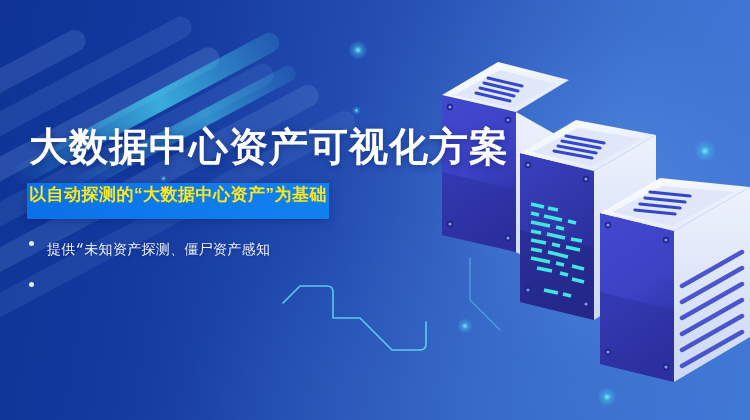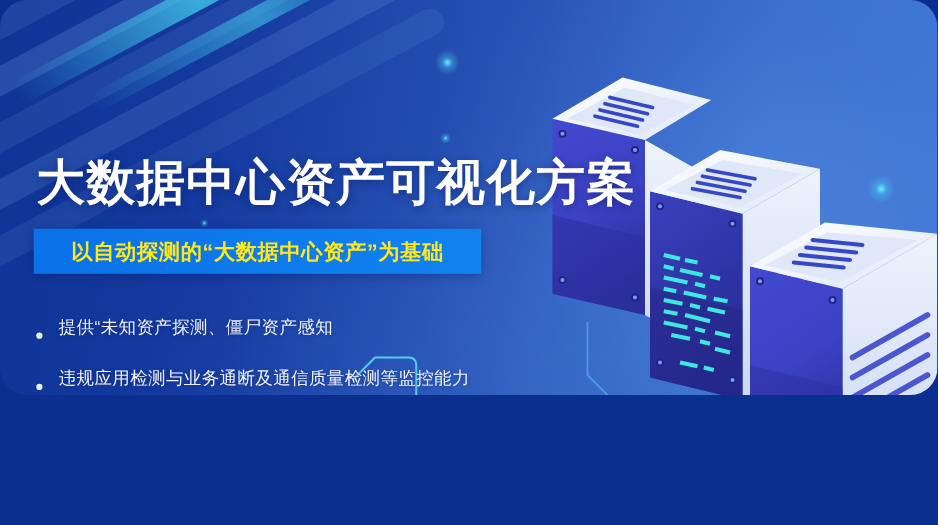--- a/index.html
+++ b/index.html
@@ -3,25 +3,24 @@
 <meta charset="utf-8">
 <style>
   html, body {
     margin: 0;
     padding: 0;
     background: #0b2f8f;
   }
   #banner {
     position: relative;
     width: 750px;
-    height: 316px;
+    height: 420px;
     overflow: hidden;
     font-family: "Liberation Sans", "DejaVu Sans", sans-serif;
     background: linear-gradient(100deg, #0f3496 0%, #14399f 22%, #2a55b8 55%, #3a6fcf 78%, #4179d8 100%);
-    border-radius: 22px;
   }
 
   
   .bg-layer { position: absolute; inset: 0; }
 
   .radial-right {
     position: absolute;
     right: -140px; top: -80px;
     width: 560px; height: 560px;
     background: radial-gradient(circle at 50% 50%, rgba(88,142,226,0.60) 0%, rgba(70,120,210,0.20) 45%, rgba(70,120,210,0) 70%);
@@ -84,42 +83,43 @@
     letter-spacing: 1px;
     line-height: 1;
     white-space: nowrap;
     text-shadow: 0 2px 7px rgba(0,20,80,0.45);
   }
 
   .tagline {
     position: absolute;
     left: 27px; top: 183px;
     height: 36px;
-    padding: 0 30px;
+    padding: 0 2px;
     display: flex;
-    align-items: center;
+    align-items: flex-start;
     background: linear-gradient(90deg, #0a71e8 0%, #0f7ced 60%, #1181f0 100%);
     color: #ffe81a;
     font-size: 17px;
     font-weight: bold;
     letter-spacing: 0.5px;
     white-space: nowrap;
     box-shadow: 0 2px 8px rgba(0,25,90,0.35);
   }
 
   .bullets {
     position: absolute;
     left: 29px; top: 241px;
     width: 400px;
   }
   .bullet-row {
     display: flex;
-    align-items: flex-end;
+    align-items: flex-start;
     height: 30px;
     margin-bottom: 11px;
+    font-family: Liberation Mono, monospace;
   }
   .bullet-dot {
     width: 5px; height: 5px;
     border-radius: 50%;
     background: #e8eefb;
     margin-right: 13px;
     flex: 0 0 auto;
   }
   .bullet-text {
     color: #f0f4fd;
@@ -321,17 +321,16 @@
     <span>以自动探测的“大数据中心资产”为基础</span>
   </div>
 
   <div class="bullets">
     <div class="bullet-row">
       <span class="bullet-dot"></span>
       <span class="bullet-text">提供“未知资产探测、僵尸资产感知</span>
     </div>
     <div class="bullet-row">
       <span class="bullet-dot"></span>
-      <span class="bullet-text">违规应用检测与业务通断及通信质量检测等监控能力</span>
     </div>
   </div>
 
 </div>
 
 </body></html>

